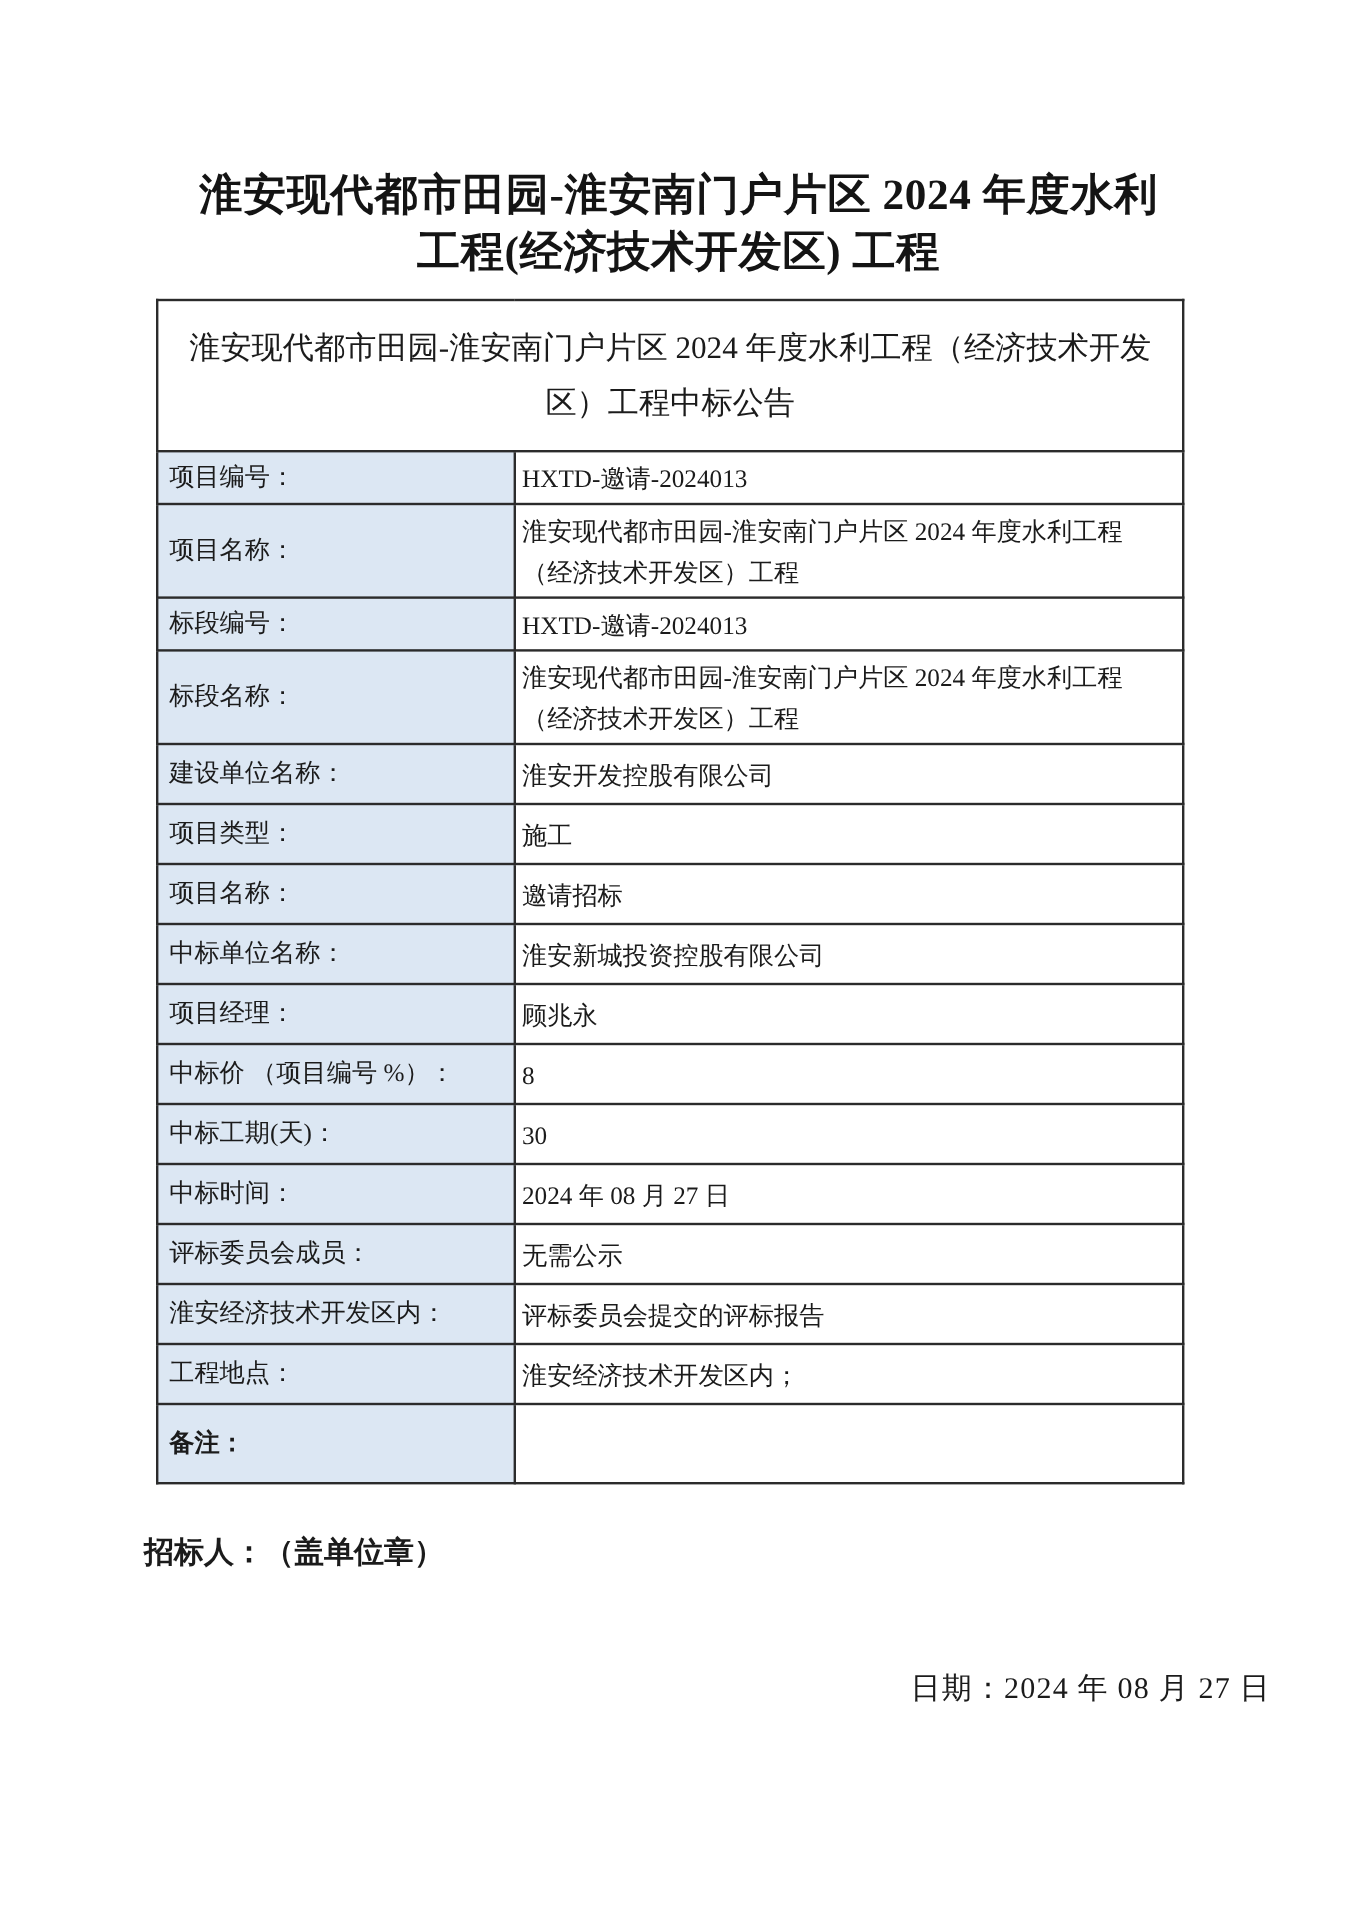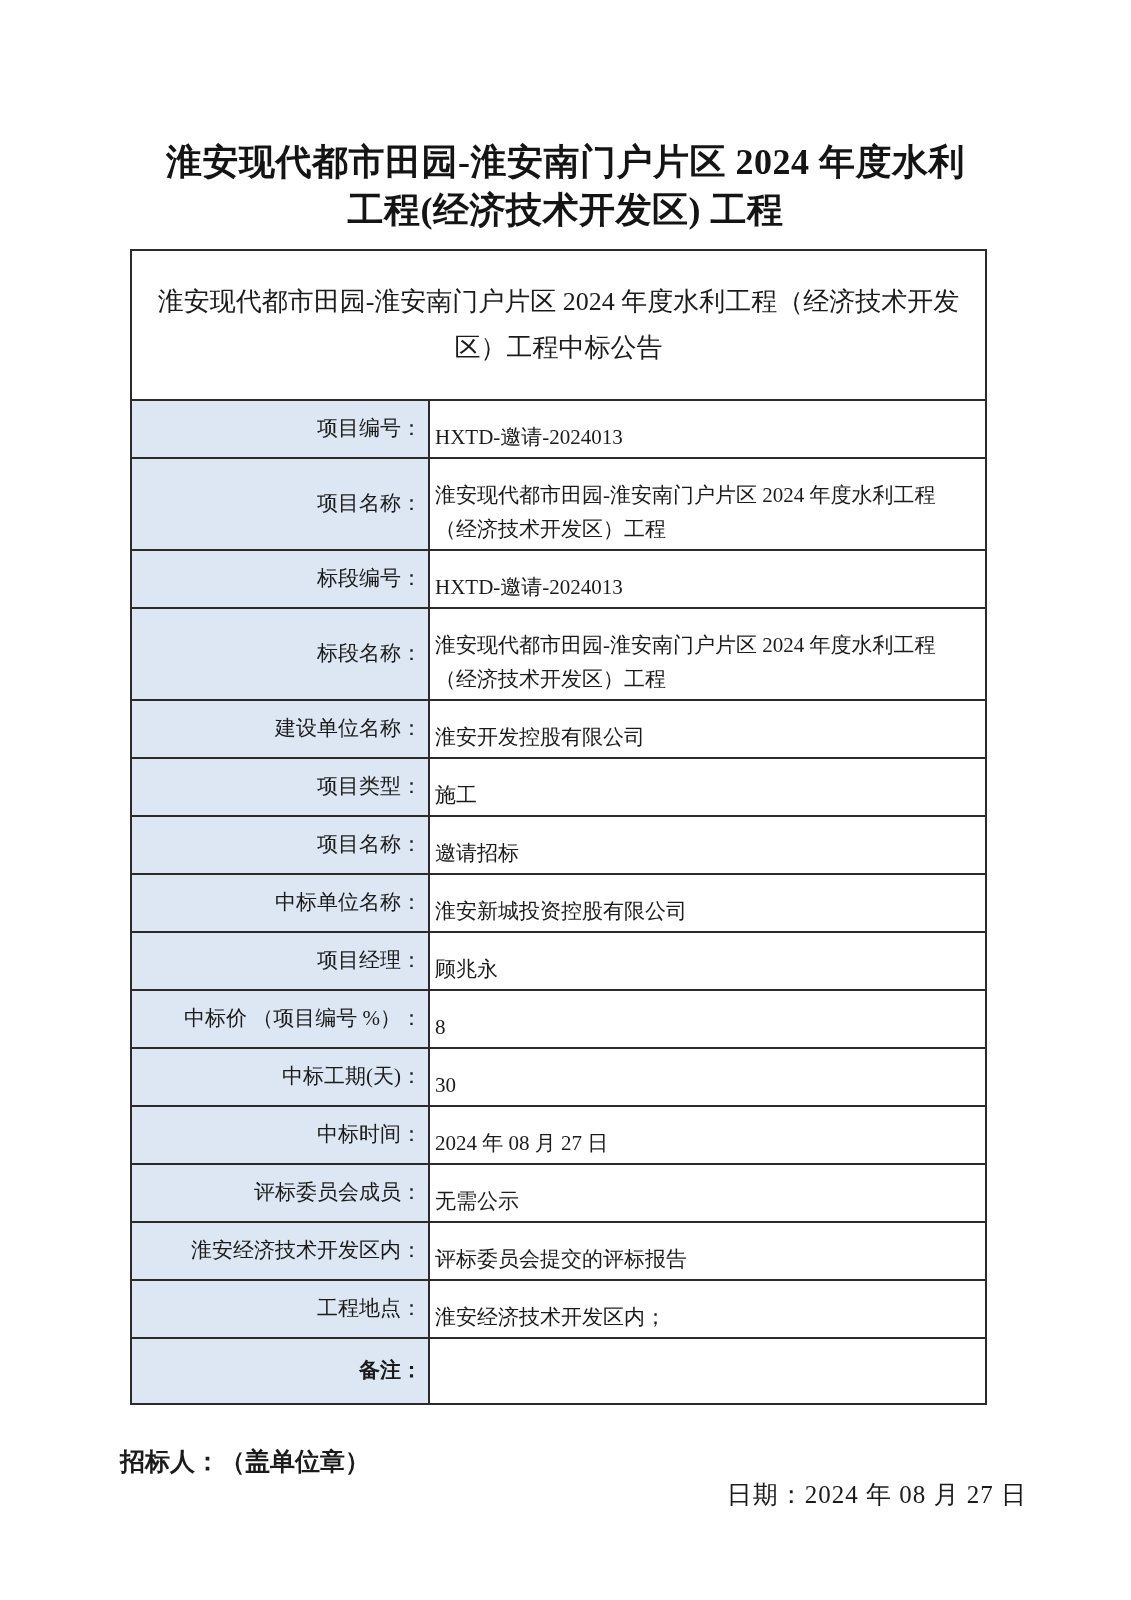--- a/index.html
+++ b/index.html
@@ -38,51 +38,52 @@
   table.announcement th,
   table.announcement td {
     border: 2px solid #2b2b2b;
     vertical-align: middle;
   }
   th.table-header {
     background: #ffffff;
     font-weight: 400;
     font-size: 26px;
     line-height: 46px;
-    padding: 28px 14px;
+    padding: 16px 14px;
     text-align: center;
     color: #1b1b1b;
   }
   td.label-cell {
     background: #dce7f3;
     font-size: 21px;
     padding: 3px 6px 5px 9px;
     line-height: 30px;
-    text-align: right;
+    text-align: left;
   }
   td.value-cell {
     background: #ffffff;
     font-size: 21px;
-    padding: 19px 8px 3px 5px;
+    padding: 5px 8px 3px 5px;
     line-height: 34px;
     text-align: left;
   }
   tr.r-md    { height: 44px; }
   tr.r-tall  { height: 71px; }
   tr.r-s     { height: 50px; }
   tr.r-note  { height: 66px; font-weight: bold; }
   .tenderer-line {
     margin: 40px 0 0 120px;
     font-size: 25px;
     color: #1b1b1b;
     font-weight: bold;
   }
   .date-line {
+    margin-top: 80px;
     text-align: right;
-    padding-right: 104px;
+    padding-right: 72px;
     font-size: 25px;
     letter-spacing: 1px;
     color: #1b1b1b;
   }
 </style>
 </head>
 <body>
 
 <div class="page">
 

